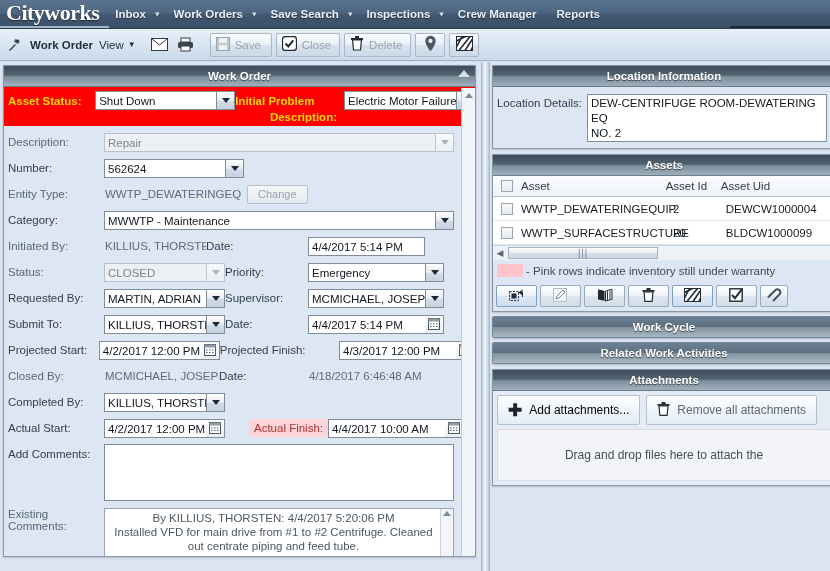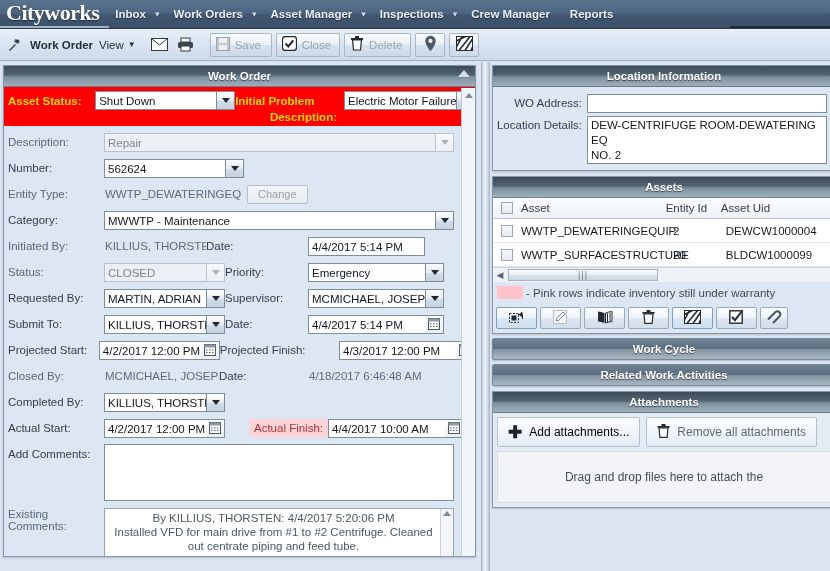--- a/index.html
+++ b/index.html
@@ -271,21 +271,21 @@
 </style>
 </head>
 <body>
 
 <div class="navbar">
   <div class="brand">Cityworks</div>
   <div class="navitem">Inbox</div>
   <div class="navcaret">▾</div>
   <div class="navitem">Work Orders</div>
   <div class="navcaret">▾</div>
-  <div class="navitem">Asset Manager</div>
+  <div class="navitem">Save Search</div>
   <div class="navcaret">▾</div>
   <div class="navitem">Inspections</div>
   <div class="navcaret">▾</div>
   <div class="navitem">Crew Manager</div>
   <div style="width:8px"></div>
   <div class="navitem">Reports</div>
   <div class="nav-underline"></div>
 </div>
 
 <div class="toolbar">
@@ -590,41 +590,37 @@
 <div class="vsplit"></div>
 
 <div class="right-pane">
 
   <div class="panel rpanel">
     <div class="panel-hd">
       <span>Location Information</span>
     </div>
     <div style="padding:4px 4px 6px 0">
       <div class="frow">
-        <div class="flbl">WO Address:</div>
-        <div class="txt" style="width:240px"></div>
-      </div>
-      <div class="frow">
         <div class="flbl">Location Details:</div>
         <div class="txt" style="width:240px;height:48px;white-space:normal;line-height:15px">
           <div>DEW-CENTRIFUGE ROOM-DEWATERING EQ</div>
           <div>NO. 2</div>
         </div>
       </div>
     </div>
   </div>
 
   <div class="panel rpanel" style="margin-top:5px">
     <div class="panel-hd">
       <span>Assets</span>
     </div>
     <div class="grid-hd">
       <span class="cb"></span>
       <span class="c-asset">Asset</span>
-      <span class="c-id">Entity Id</span>
+      <span class="c-id">Asset Id</span>
       <span class="c-uid">Asset Uid</span>
     </div>
     <div class="grid-row">
       <span class="cb"></span>
       <span class="c-asset">WWTP_DEWATERINGEQUIP</span>
       <span class="c-id">2</span>
       <span class="c-uid">DEWCW1000004</span>
     </div>
     <div class="grid-row">
       <span class="cb"></span>

